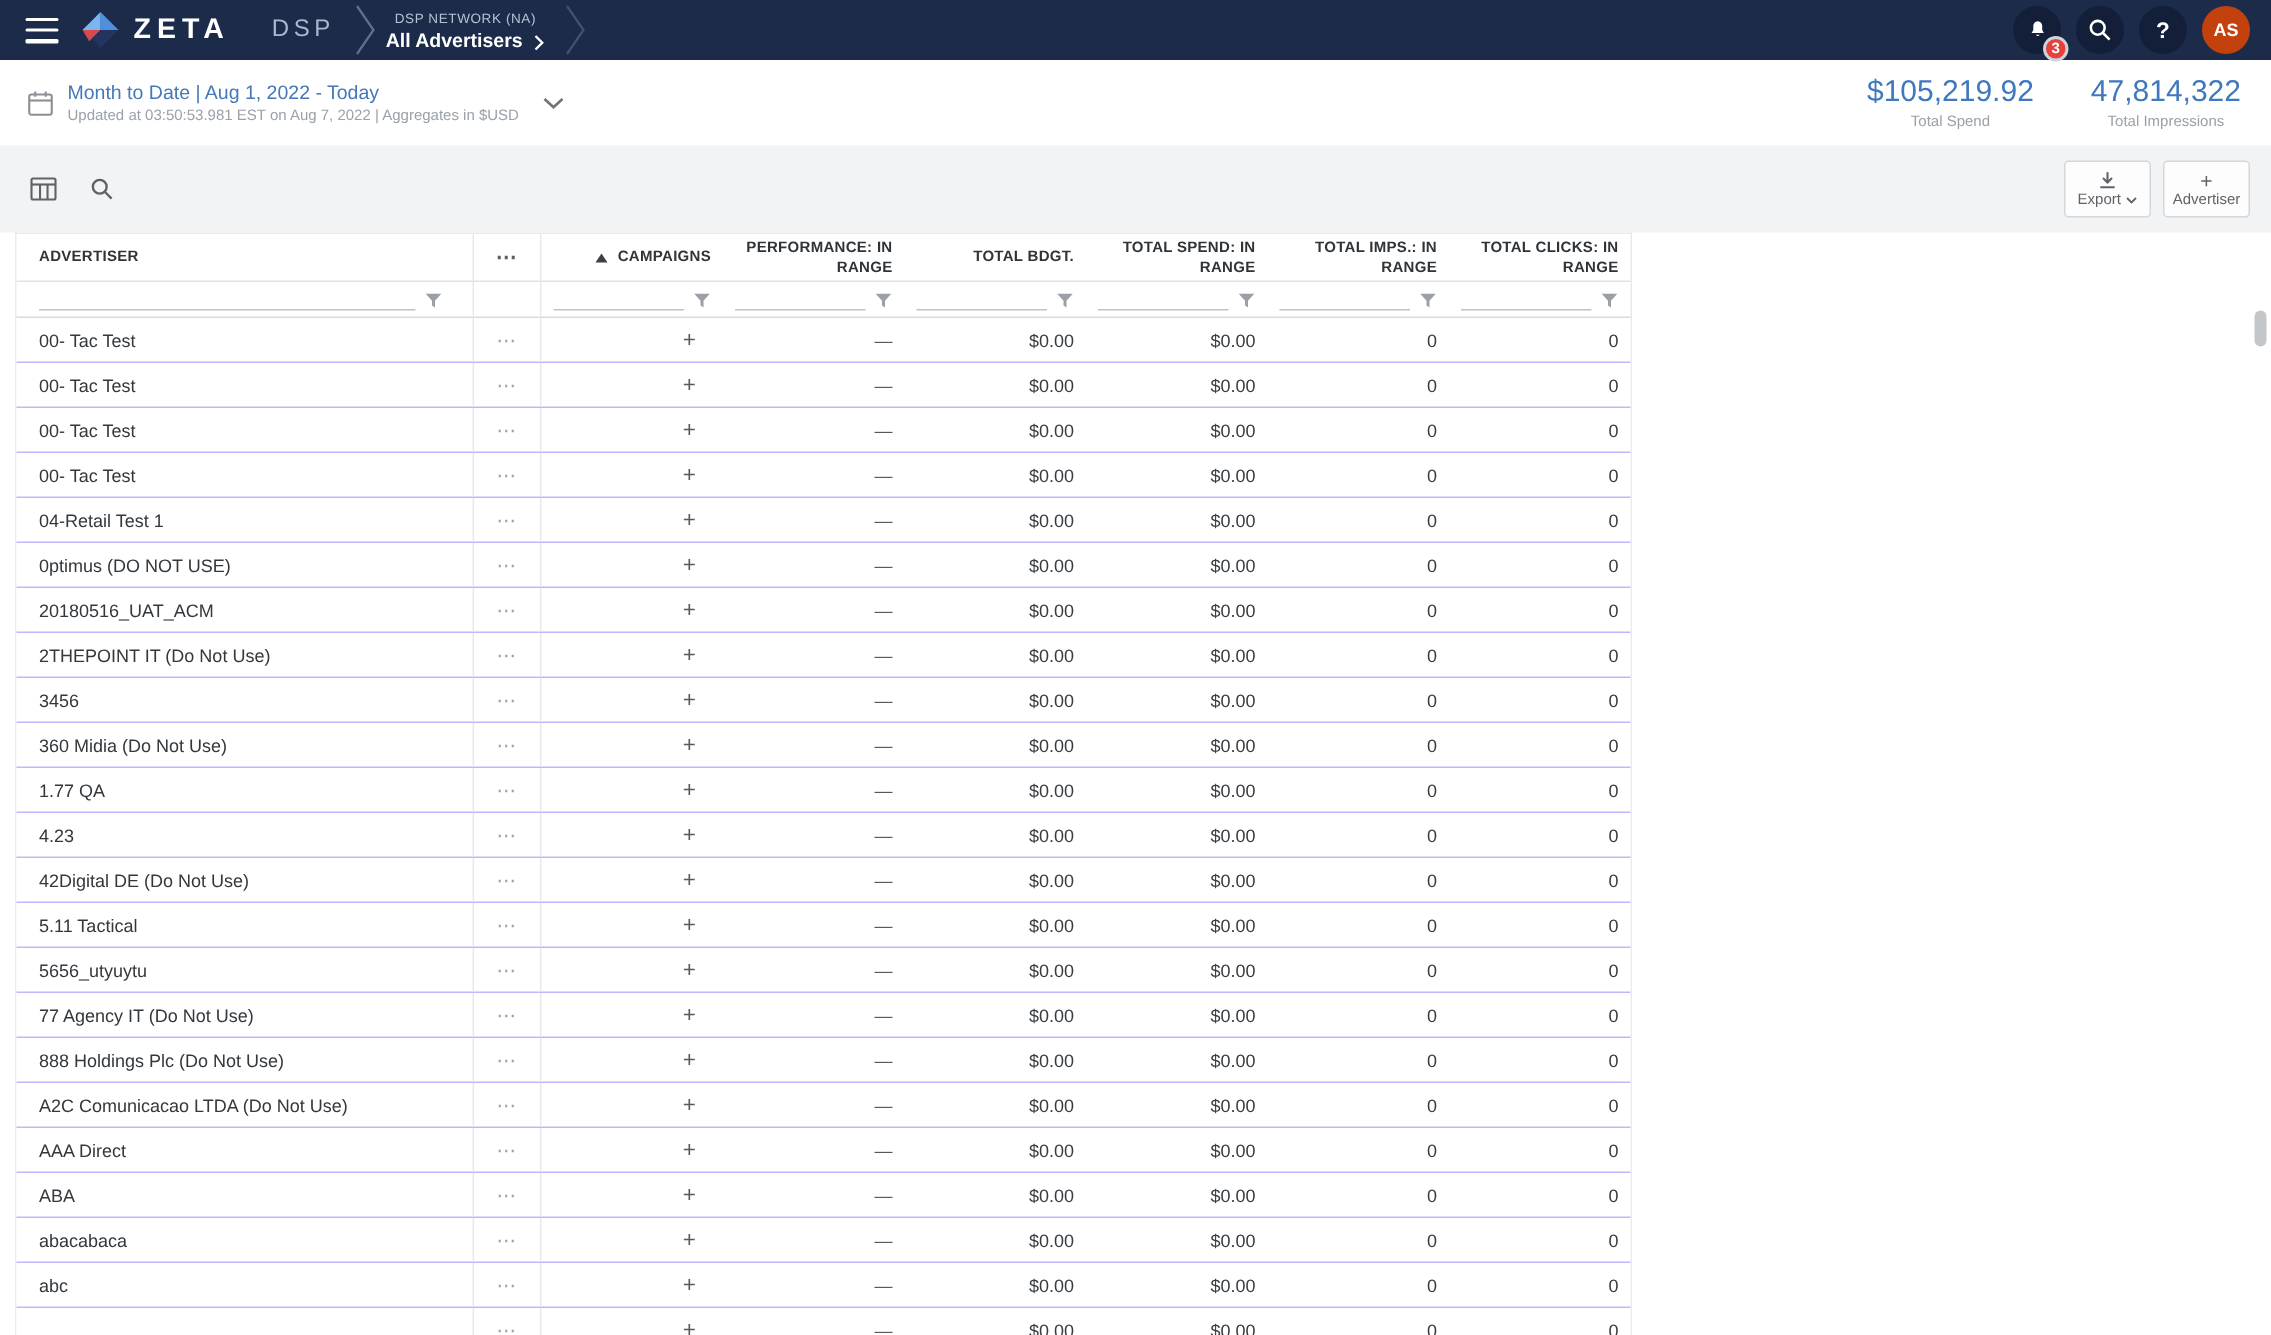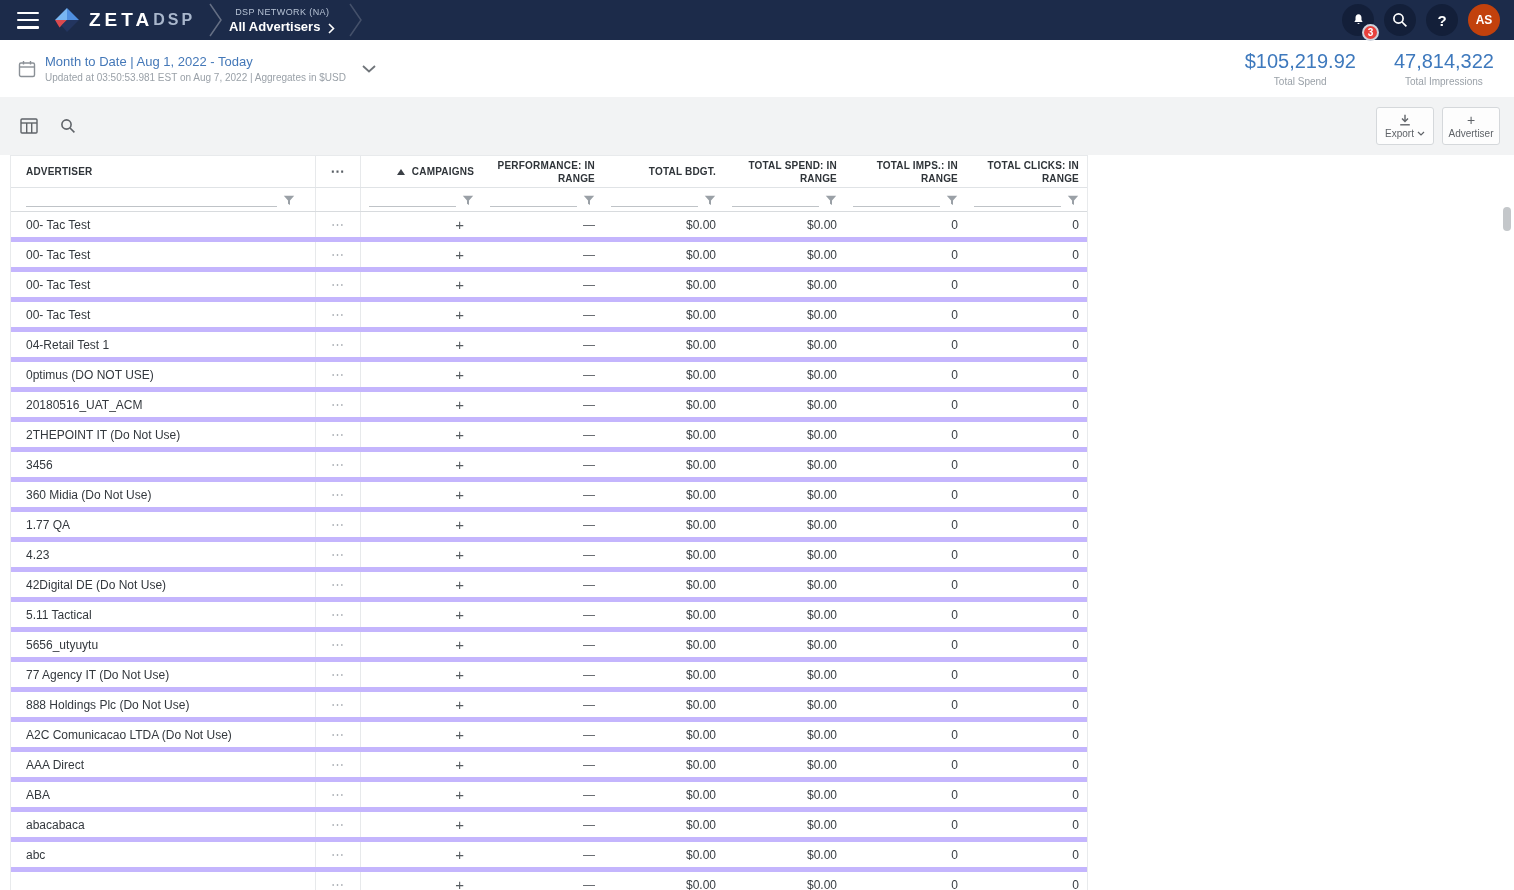--- a/index.html
+++ b/index.html
@@ -9,21 +9,21 @@
     font-family: "Liberation Sans", sans-serif;
     background: #ffffff; color: #383d42;
   }
 
   
   .topnav { height: 40px; background: #1c2b4a; display: flex; align-items: center; padding: 0 10px; color: #fff; }
   .hamburger { width: 28px; height: 21px; display: flex; flex-direction: column; justify-content: space-between; padding: 2px 3px; background: none; border: none; cursor: pointer; margin-left: 4px; }
   .hamburger span { display: block; height: 2.5px; width: 22px; background: #fff; border-radius: 1px; }
   .logo-link { display: flex; align-items: center; cursor: pointer; margin-left: 12px; }
   .brand-zeta { font-size: 19px; font-weight: bold; letter-spacing: 4px; margin-left: 9px; }
-  .brand-dsp { font-size: 16px; letter-spacing: 3px; color: #a9b7cc; margin-left: 0; font-weight: bold; }
+  .brand-dsp { font-size: 16px; letter-spacing: 3px; color: #a9b7cc; margin-left: 28px; font-weight: normal; }
   .nav-divider { margin: 0 6px 0 14px; flex-shrink: 0; }
   .breadcrumb { display: flex; flex-direction: column; justify-content: center; gap: 2px; cursor: pointer; }
   .bc-top { font-size: 9px; color: #b6c2d4; letter-spacing: 0.4px; text-align: center; }
   .bc-main-row { display: flex; align-items: flex-end; gap: 8px; }
   .bc-main { font-size: 13px; font-weight: bold; color: #fff; }
   .nav-actions { margin-left: auto; display: flex; align-items: center; gap: 10px; padding-right: 4px; }
   .nav-icon-btn { width: 32px; height: 32px; border-radius: 50%; background: rgba(8,18,38,0.45); border: none; display: flex; align-items: center; justify-content: center; position: relative; cursor: pointer; color: #fff; flex-shrink: 0; }
   .avatar { background: #c2410c; font-size: 12px; font-weight: bold; }
   .badge { position: absolute; bottom: -5px; right: -5px; min-width: 17px; height: 17px; padding: 0 3px; border-radius: 9px; background: #e8413c; border: 2px solid #ccd3dd; color: #fff; font-size: 10px; font-weight: bold; display: flex; align-items: center; justify-content: center; line-height: 1; }
   .help-glyph { font-size: 15px; font-weight: bold; }
@@ -62,21 +62,21 @@
   .sort-up { width: 0; height: 0; border-left: 4px solid transparent; border-right: 4px solid transparent; border-bottom: 6px solid #3b4046; margin-right: 7px; flex-shrink: 0; }
   .clickable { cursor: pointer; }
 
   .tfilter { height: 24px; border-bottom: 1px solid #d8dbde; }
   .fcell { padding: 0 8px 4px 8px; align-items: flex-end; gap: 6px; }
   .fc-adv { padding-left: 15px; }
   .fc-adv .funnel { margin-right: 12px; }
   .filter-input { flex: 1; min-width: 0; border: none; border-bottom: 1px solid #bfc3c7; background: transparent; font-size: 11px; height: 15px; outline: none; padding: 0 1px; font-family: inherit; }
   .funnel { flex-shrink: 0; margin-bottom: 1px; cursor: pointer; }
 
-  .trow { height: 30px; border-bottom: 5px solid #c4b5fd; font-size: 12px; color: #383d42; background: #fff; }
+  .trow { height: 30px; border-bottom: 1px solid #c4b5fd; font-size: 12px; color: #383d42; background: #fff; }
   .c-adv { padding-left: 15px; white-space: nowrap; cursor: pointer; color: #33383d; }
   .c-menu { justify-content: center; color: #9aa0a6; font-size: 13px; letter-spacing: 1px; cursor: pointer; }
   .c-plus { justify-content: flex-end; padding-right: 18px; font-size: 15px; color: #565b60; cursor: pointer; }
   .c-dash { justify-content: flex-end; padding-right: 8px; color: #565b60; }
   .c-val { justify-content: flex-end; padding-right: 8px; }
 
   
   .page-scrollbar-thumb { position: absolute; right: 3px; top: 207px; width: 8px; height: 24px; background: #c4c7ca; border-radius: 4px; cursor: pointer; }
 </style>
 </head>

